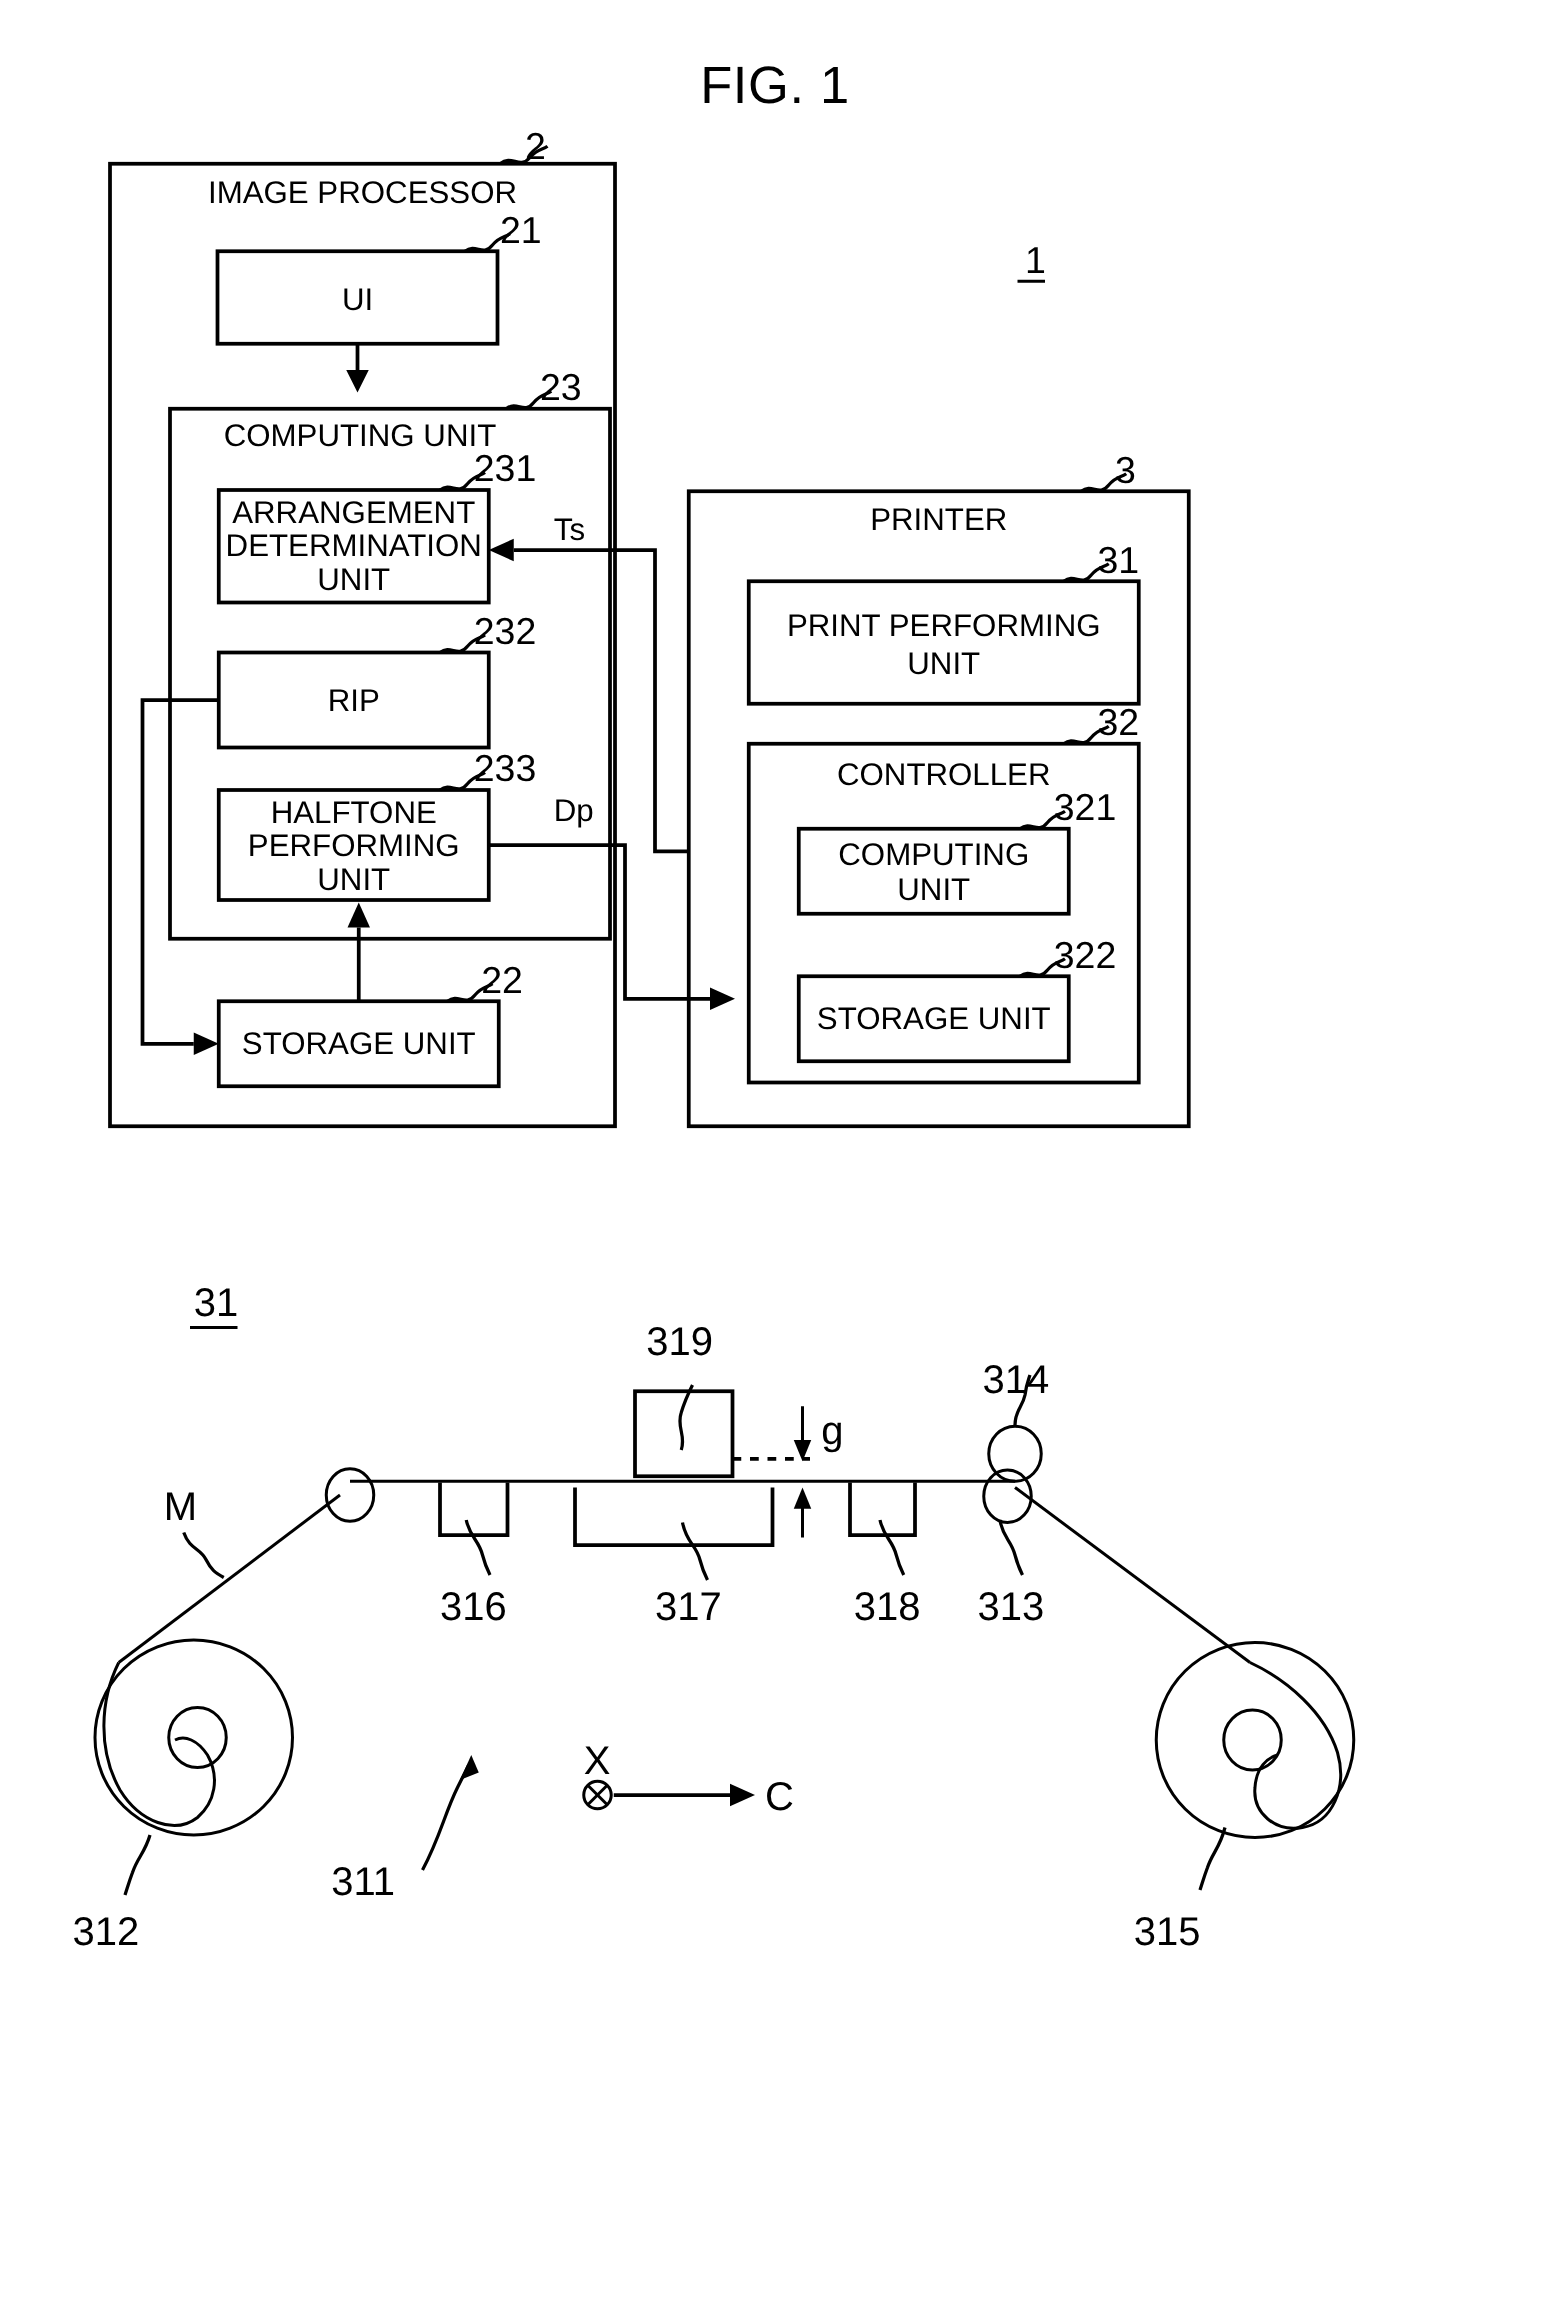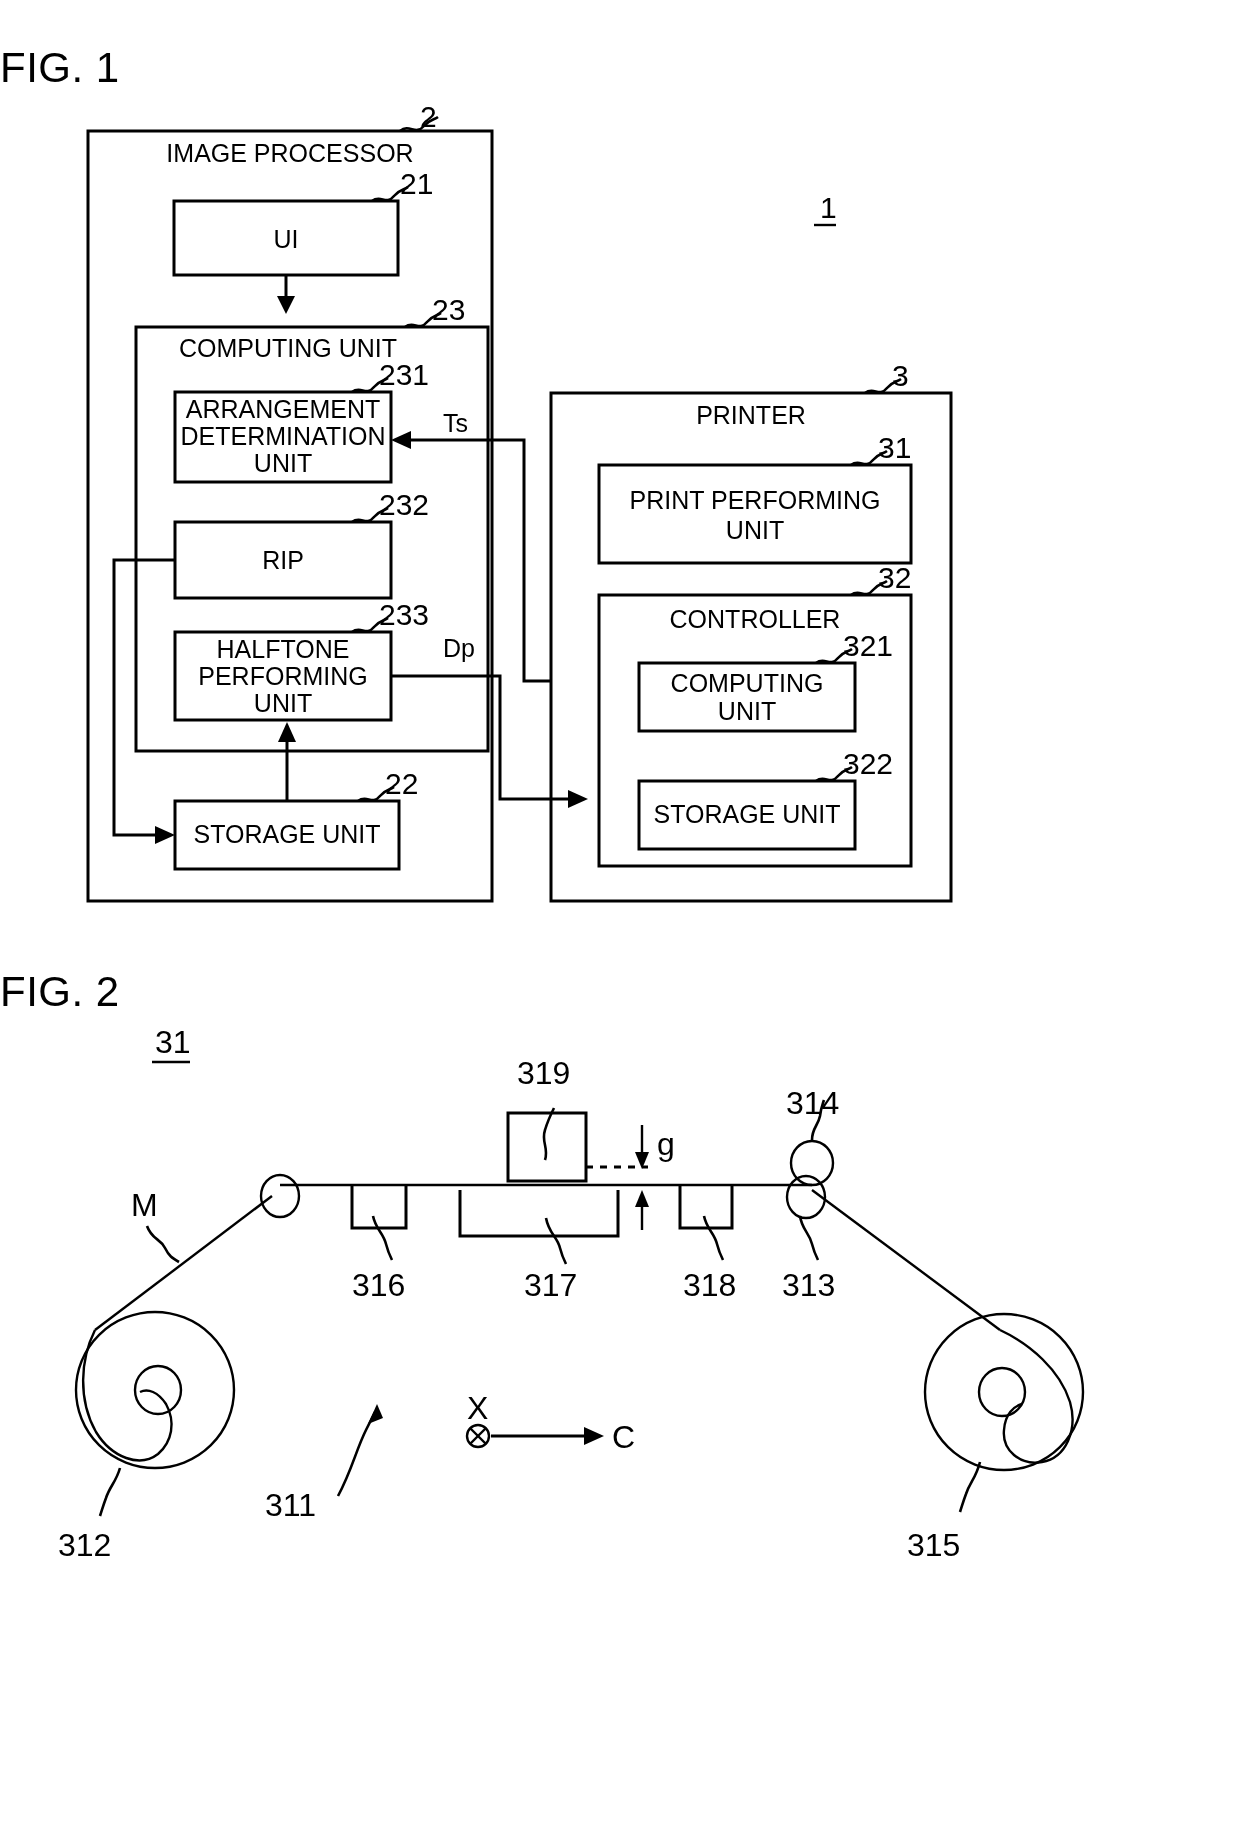--- a/index.html
+++ b/index.html
@@ -17,21 +17,21 @@
   }
   .page {
     position: absolute;
     left: 0; top: 0;
     width: 1240px;
     height: 1848px;
   }
   .fig-title {
     position: absolute;
     width: 100%;
-    text-align: left;
+    text-align: center;
     font-size: 42px;
     letter-spacing: 0.5px;
     font-family: "Liberation Sans", sans-serif;
   }
   #fig1-title { top: 44px; }
   #fig2-title { top: 968px; }
 
   svg { display: block; }
   .svg-layer {
     position: absolute;
@@ -144,21 +144,20 @@
     <path class="ln" d="M 551 681 L 524 681 L 524 440 L 411 440"></path>
     <polygon points="391,440 411,431 411,449" fill="#000"></polygon>
     <text class="lbl-sig" x="443" y="432">Ts</text>
 
     <path class="ln" d="M 391 676 L 500 676 L 500 799 L 568 799 L 568 799"></path>
     <polygon points="588,799 568,790 568,808" fill="#000"></polygon>
     <text class="lbl-sig" x="443" y="657">Dp</text>
 
   </svg>
 
-  <div class="fig-title" id="fig2-title">FIG. 2</div>
 
   <svg class="svg-layer" id="fig2-svg" width="1240" height="1848" viewBox="0 0 1240 1848" style="top:0;">
 
     <text class="lbl-big" x="155" y="1053">31</text>
     <line class="ln-thin" x1="152" y1="1062" x2="190" y2="1062"></line>
 
     <path class="ln-thin" d="M 95 1330 L 272 1196"></path>
 
     <path class="ln-thin" d="M 280 1185 L 812 1185"></path>
 

